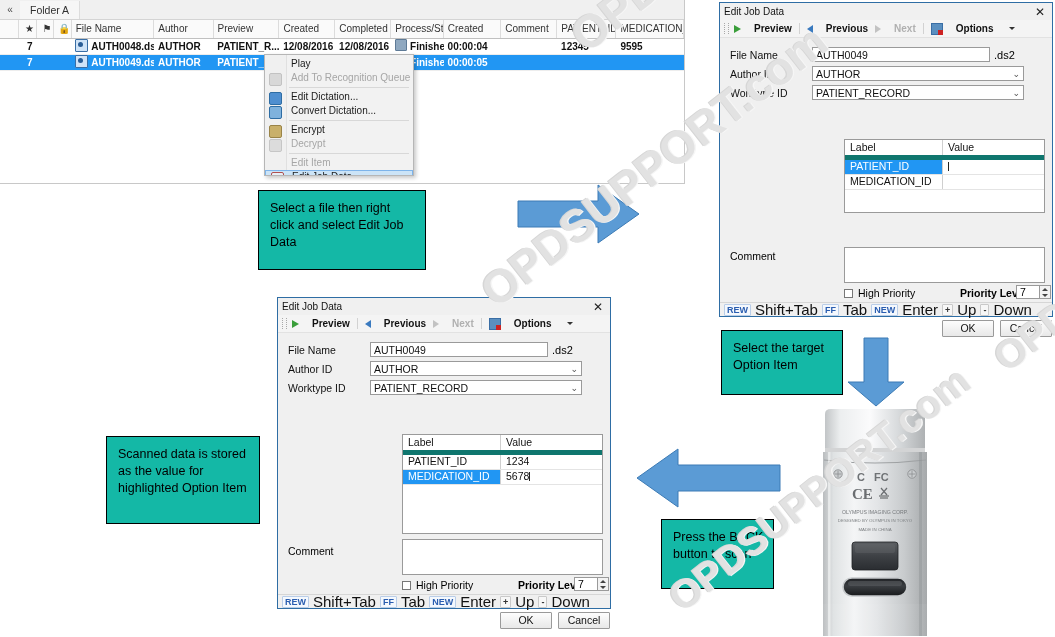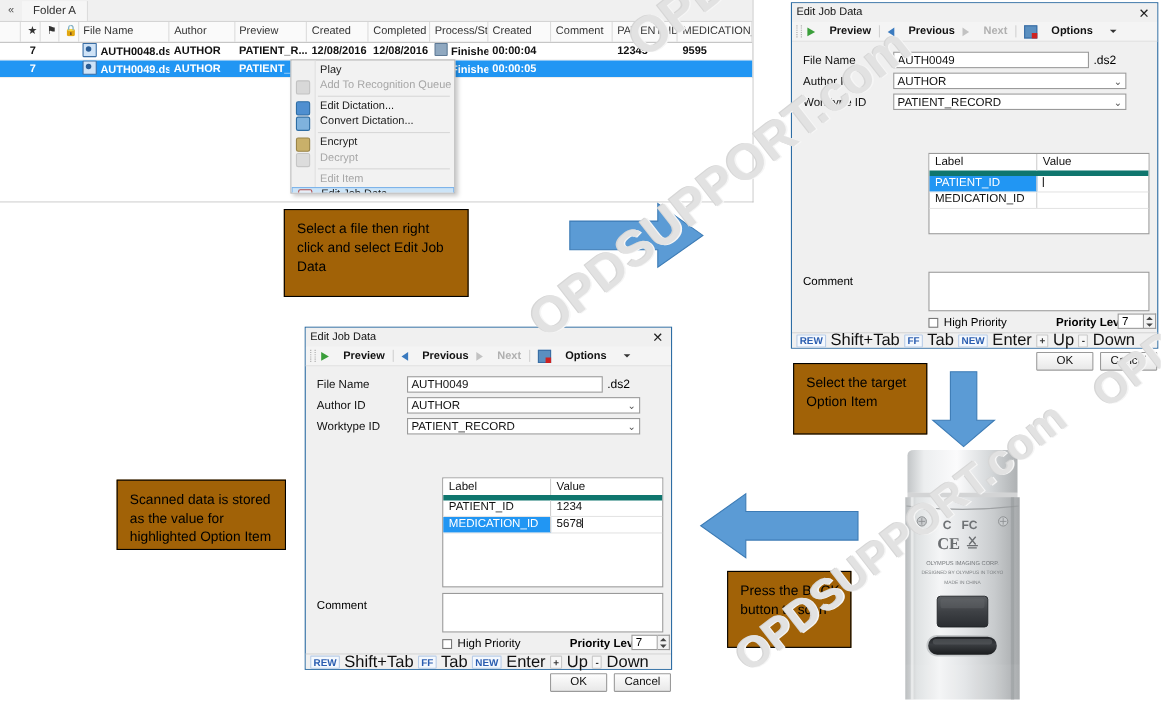--- a/index.html
+++ b/index.html
@@ -198,21 +198,21 @@
   }
   .kk{
     color:#2a5db0;font-weight:bold;border:1px solid #b9cde8;background:#f4f8fd;
     padding:0 2px;line-height:10px;font-size:9px;border-radius:1px;
   }
   .kk.gray{color:#333;border-color:#c9c9c9;background:#f7f7f7;}
   .st-txt{font-size:15px;}
 
   
   .callout{
-    background:#a16207;border:1px solid #000;box-sizing:border-box;
+    background:#14b8a6;border:1px solid #000;box-sizing:border-box;
     font-size:12.5px;line-height:17px;color:#000;padding:9px 9px 24px 11px;
     z-index:50;
   }
 
   
   .arrow-svg{z-index:20;}
 
   
   #device{left:795px;top:408px;width:160px;height:229px;z-index:25;}
 </style>
@@ -575,18 +575,18 @@
 
   <rect x="48" y="170" width="64" height="18" rx="9" fill="url(#slotG)" stroke="#c6c9cb" stroke-width="1.6"></rect>
   <rect x="53" y="173" width="54" height="5" rx="2.5" fill="#5c6064" opacity="0.55"></rect>
 
   <rect x="28" y="196" width="104" height="33" fill="#ffffff" opacity="0.05"></rect>
 </svg>
 
 <div class="abs callout" style="left:258px;top:190px;width:168px;height:80px;">Select a file then right click and select Edit Job Data</div>
 <div class="abs callout" style="left:721px;top:330px;width:122px;height:65px;">Select the target Option Item</div>
 <div class="abs callout" style="left:661px;top:519px;width:113px;height:70px;">Press the BACK button to scan</div>
-<div class="abs callout" style="left:106px;top:436px;width:154px;height:64px;">Scanned data is stored as the value for highlighted Option Item</div>
+<div class="abs callout" style="left:106px;top:436px;width:154px;height:88px;">Scanned data is stored as the value for highlighted Option Item</div>
 
 <div class="wm" id="wm0" style="left: 560px; top: 20px; font-size: 46px;">OPDSUPPORT.com</div>
 <div class="wm" id="wm1" style="left: 470px; top: 275px; font-size: 46px;">OPDSUPPORT.com</div>
 <div class="wm" id="wm2" style="left: 985px; top: 345px; font-size: 40px;">OPDSUPPORT.com</div>
 <div class="wm" id="wm3" style="left: 660px; top: 585px; font-size: 40px;">OPDSUPPORT.com</div>
 
 </body></html>

